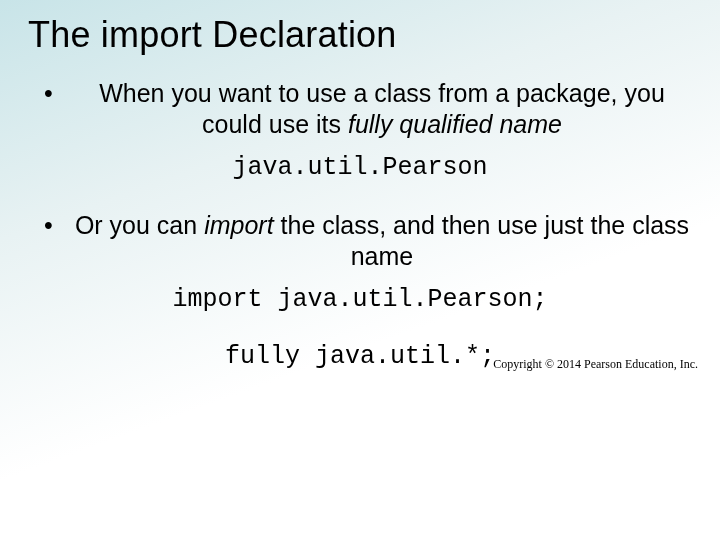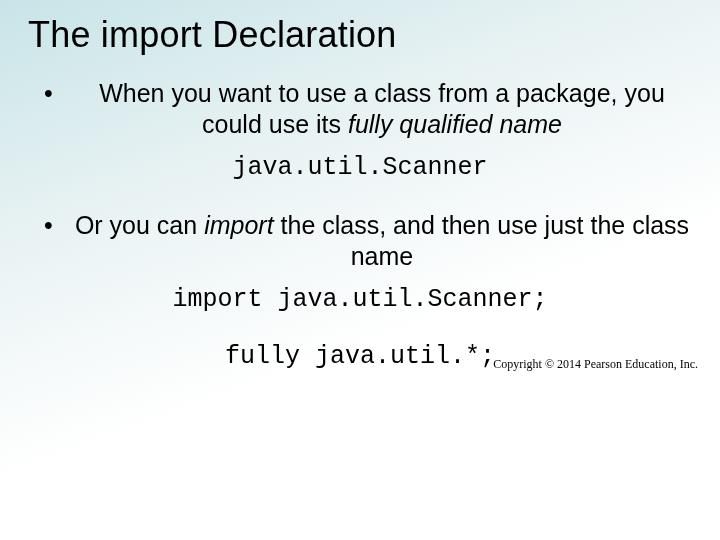--- a/index.html
+++ b/index.html
@@ -71,28 +71,28 @@
 <div class="slide">
 
   <h1 class="title">The import Declaration</h1>
 
   <ul class="bullets">
     <li>
       <span>When you want to use a class from a package, you could use its </span><span class="italic">fully qualified name</span>
     </li>
   </ul>
 
-  <div class="code-block">java.util.Scanner</div>
+  <div class="code-block">java.util.Pearson</div>
 
   <ul class="bullets">
     <li>
       <span>Or you can </span><span class="italic">import</span><span> the class, and then use just the class name</span>
     </li>
   </ul>
 
-  <div class="code-block">import java.util.Scanner;</div>
+  <div class="code-block">import java.util.Pearson;</div>
 
 
   <div class="code-block">fully java.util.*;</div>
 
   <div class="copyright">Copyright © 2014 Pearson Education, Inc.</div>
 
 </div>
 
 </body></html>

